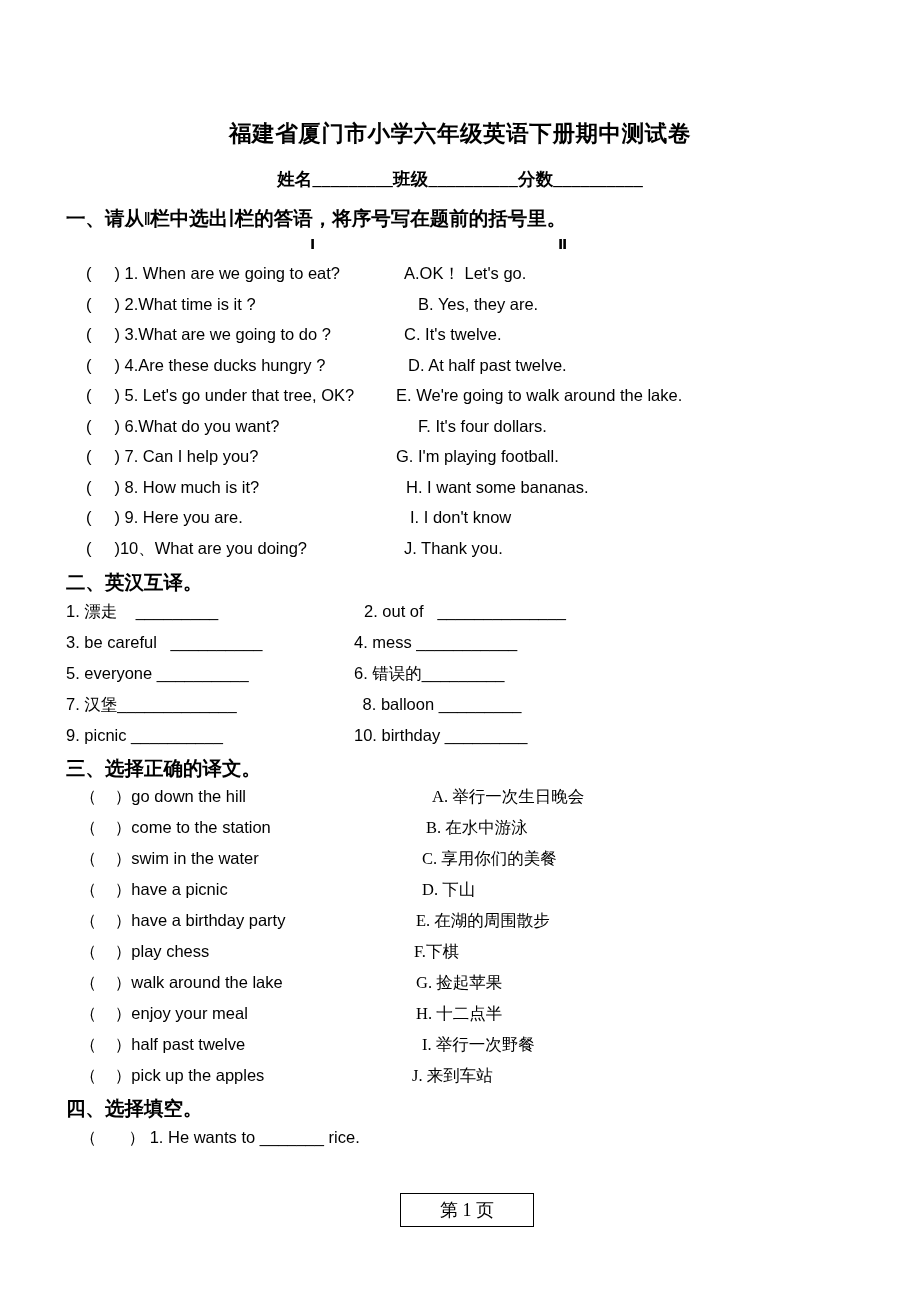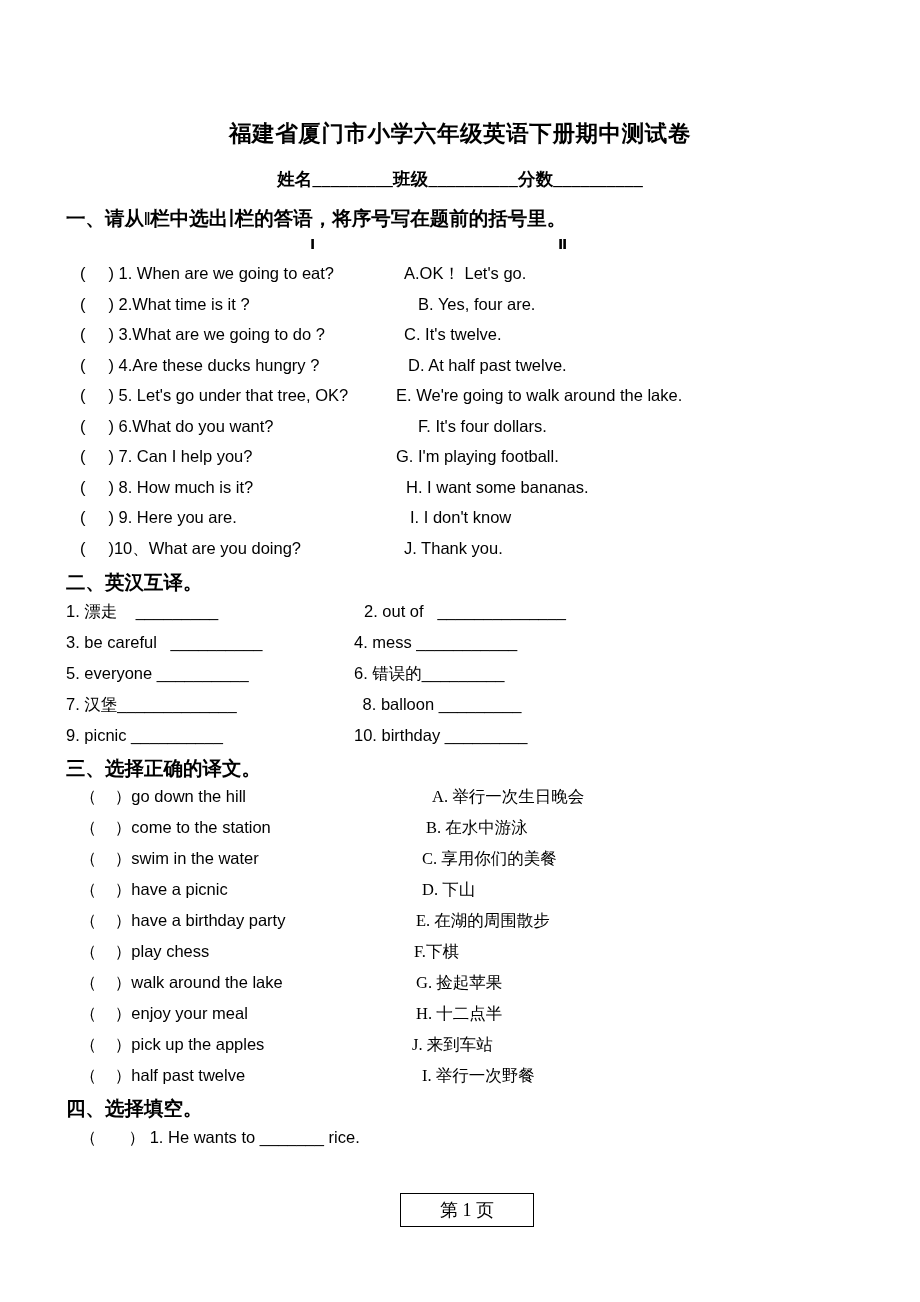--- a/index.html
+++ b/index.html
@@ -74,21 +74,21 @@
   .match-list { margin: 0; padding: 0; list-style: none; }
   .match-row {
     position: relative;
     height: 30.5px;
     font-size: 16.5px;
     line-height: 30.5px;
     white-space: pre;
   }
   .match-q {
     position: absolute;
-    left: 14px;
+    left: 20px;
     top: 0;
   }
   .match-a {
     position: absolute;
     top: 0;
   }
 
   
   .pair-list { margin: 0; padding: 0; list-style: none; }
   .pair-row {
@@ -154,21 +154,21 @@
 
   <div class="sec-heading sec1-heading cjk">一、请从‖栏中选出∣栏的答语，将序号写在题前的括号里。</div>
 
   <div class="col-heads">
     <span class="col-head-1">Ⅰ</span>
     <span class="col-head-2">Ⅱ</span>
   </div>
 
   <ul class="match-list" id="match-list">
       <li class="match-row"><span class="match-q">(     ) 1. When are we going to eat?</span><span class="match-a" style="left: 338px;">A.OK！ Let's go.</span></li>
-      <li class="match-row"><span class="match-q">(     ) 2.What time is it ?</span><span class="match-a" style="left: 352px;">B. Yes, four are.</span></li>
+      <li class="match-row"><span class="match-q">(     ) 2.What time is it ?</span><span class="match-a" style="left: 352px;">B. Yes, they are.</span></li>
       <li class="match-row"><span class="match-q">(     ) 3.What are we going to do ?</span><span class="match-a" style="left: 338px;">C. It's twelve.</span></li>
       <li class="match-row"><span class="match-q">(     ) 4.Are these ducks hungry ?</span><span class="match-a" style="left: 342px;">D. At half past twelve.</span></li>
       <li class="match-row"><span class="match-q">(     ) 5. Let's go under that tree, OK?</span><span class="match-a" style="left: 330px;">E. We're going to walk around the lake.</span></li>
       <li class="match-row"><span class="match-q">(     ) 6.What do you want?</span><span class="match-a" style="left: 352px;">F. It's four dollars.</span></li>
       <li class="match-row"><span class="match-q">(     ) 7. Can I help you?</span><span class="match-a" style="left: 330px;">G. I'm playing football.</span></li>
       <li class="match-row"><span class="match-q">(     ) 8. How much is it?</span><span class="match-a" style="left: 340px;">H. I want some bananas.</span></li>
       <li class="match-row"><span class="match-q">(     ) 9. Here you are.</span><span class="match-a" style="left: 344px;">I. I don't know</span></li>
       <li class="match-row"><span class="match-q">(     )10、What are you doing?</span><span class="match-a" style="left: 338px;">J. Thank you.</span></li>
     </ul>
 
@@ -186,22 +186,22 @@
 
   <ul class="choice-list" id="choice-list">
       <li class="choice-row"><span class="choice-q">（    ）go down the hill</span><span class="choice-a cjk" style="left: 366px;">A. 举行一次生日晚会</span></li>
       <li class="choice-row"><span class="choice-q">（    ）come to the station</span><span class="choice-a cjk" style="left: 360px;">B. 在水中游泳</span></li>
       <li class="choice-row"><span class="choice-q">（    ）swim in the water</span><span class="choice-a cjk" style="left: 356px;">C. 享用你们的美餐</span></li>
       <li class="choice-row"><span class="choice-q">（    ）have a picnic</span><span class="choice-a cjk" style="left: 356px;">D. 下山</span></li>
       <li class="choice-row"><span class="choice-q">（    ）have a birthday party</span><span class="choice-a cjk" style="left: 350px;">E. 在湖的周围散步</span></li>
       <li class="choice-row"><span class="choice-q">（    ）play chess</span><span class="choice-a cjk" style="left: 348px;">F.下棋</span></li>
       <li class="choice-row"><span class="choice-q">（    ）walk around the lake</span><span class="choice-a cjk" style="left: 350px;">G. 捡起苹果</span></li>
       <li class="choice-row"><span class="choice-q">（    ）enjoy your meal</span><span class="choice-a cjk" style="left: 350px;">H. 十二点半</span></li>
+      <li class="choice-row"><span class="choice-q">（    ）half past twelve</span><span class="choice-a cjk" style="left: 356px;">I. 举行一次野餐</span></li>
       <li class="choice-row"><span class="choice-q">（    ）pick up the apples</span><span class="choice-a cjk" style="left: 346px;">J. 来到车站</span></li>
-      <li class="choice-row"><span class="choice-q">（    ）half past twelve</span><span class="choice-a cjk" style="left: 356px;">I. 举行一次野餐</span></li>
     </ul>
 
   <div class="sec-heading sec4-heading cjk">四、选择填空。</div>
 
   <div id="fill-list">
       <div class="fill-row">（       ） 1. He wants to _______ rice.</div>
     </div>
 
   <div class="footer">第 1 页</div>
 

